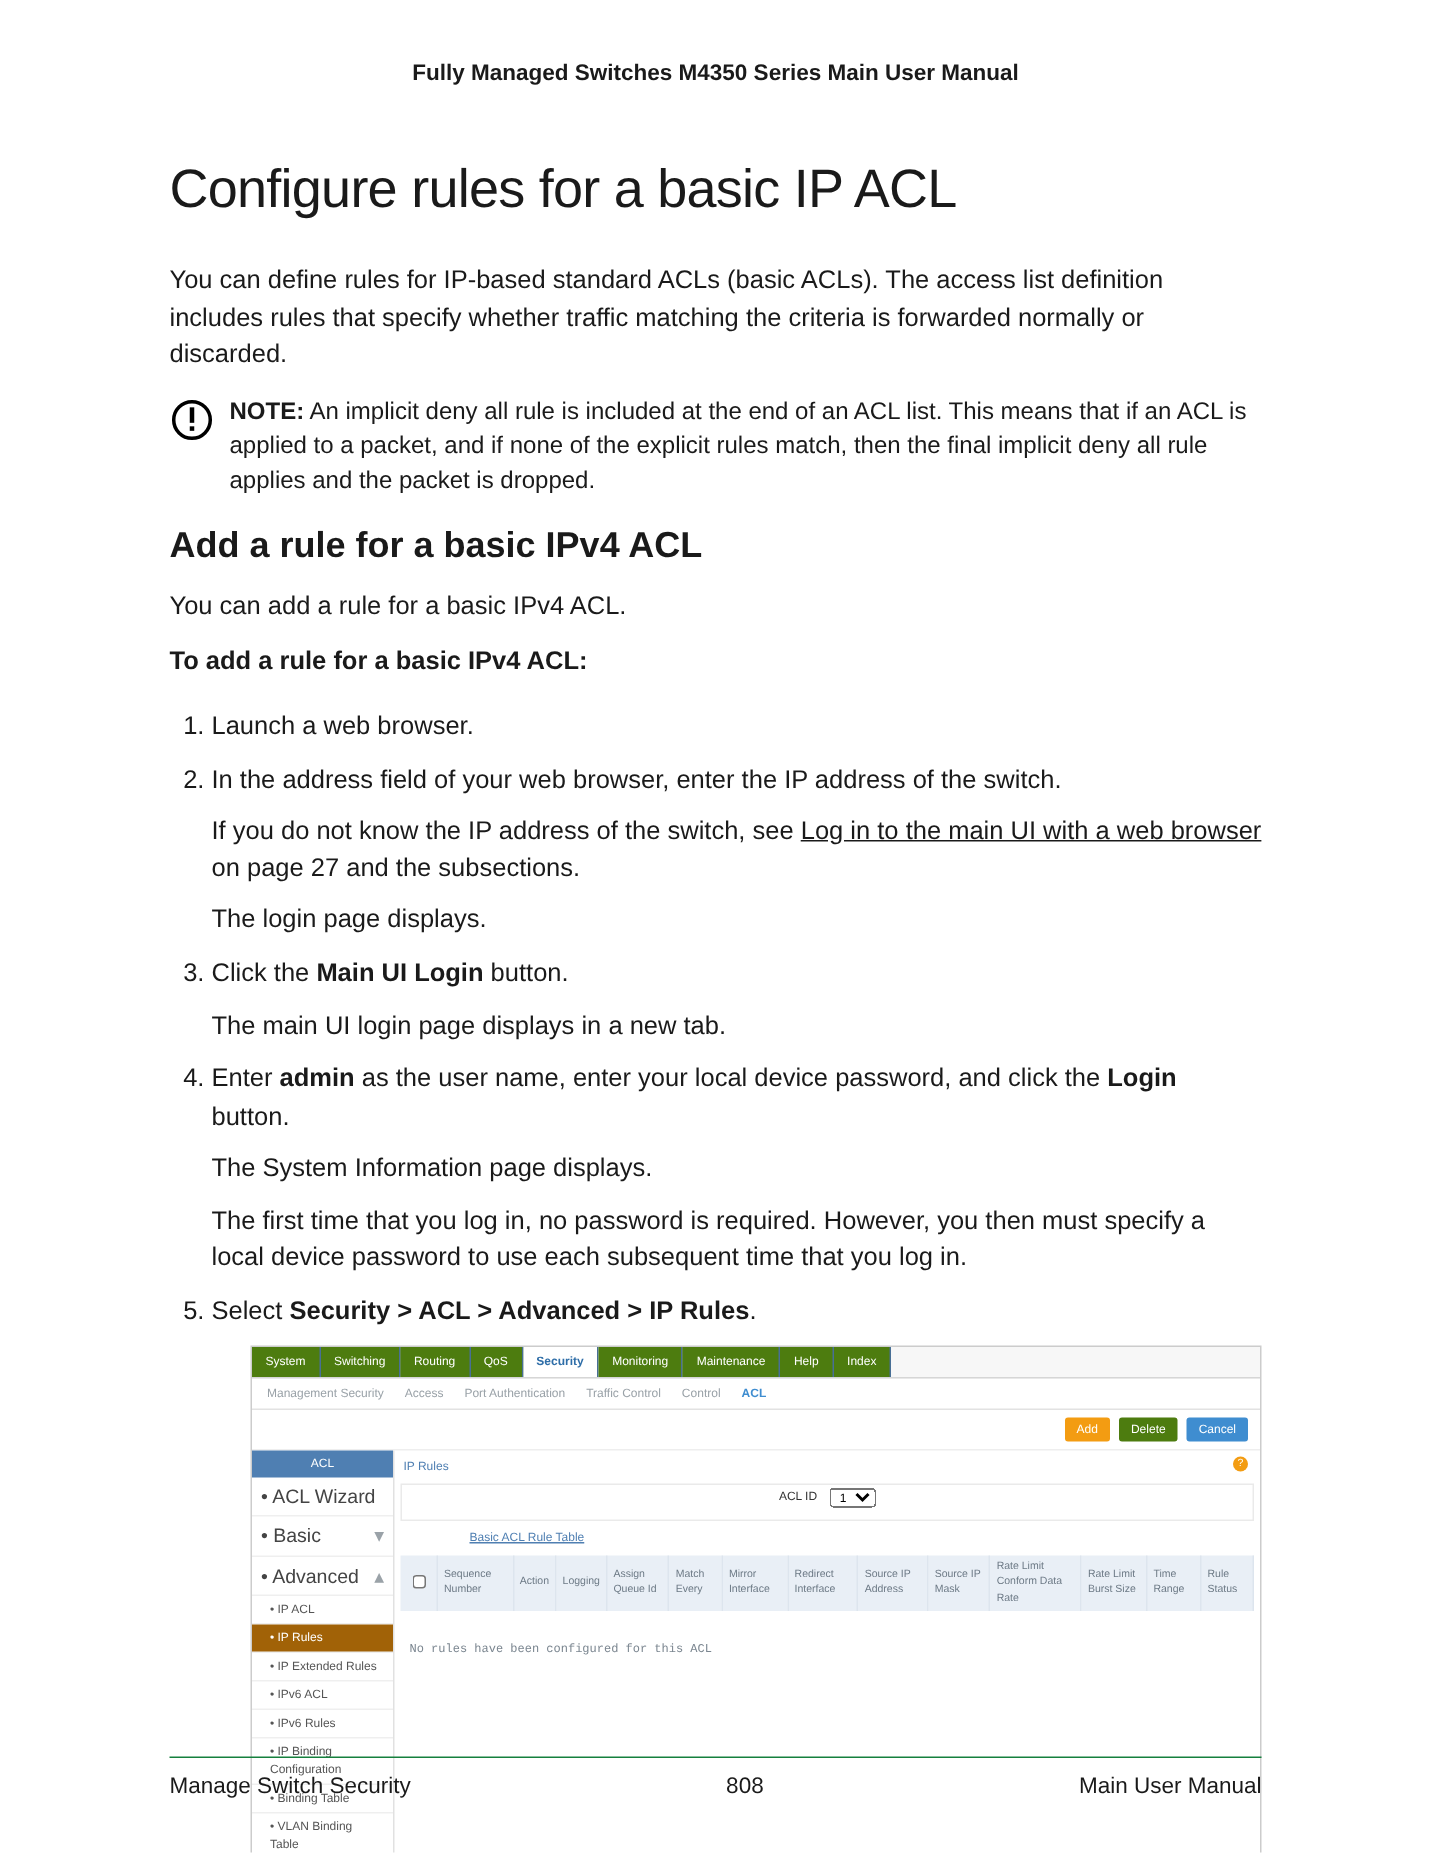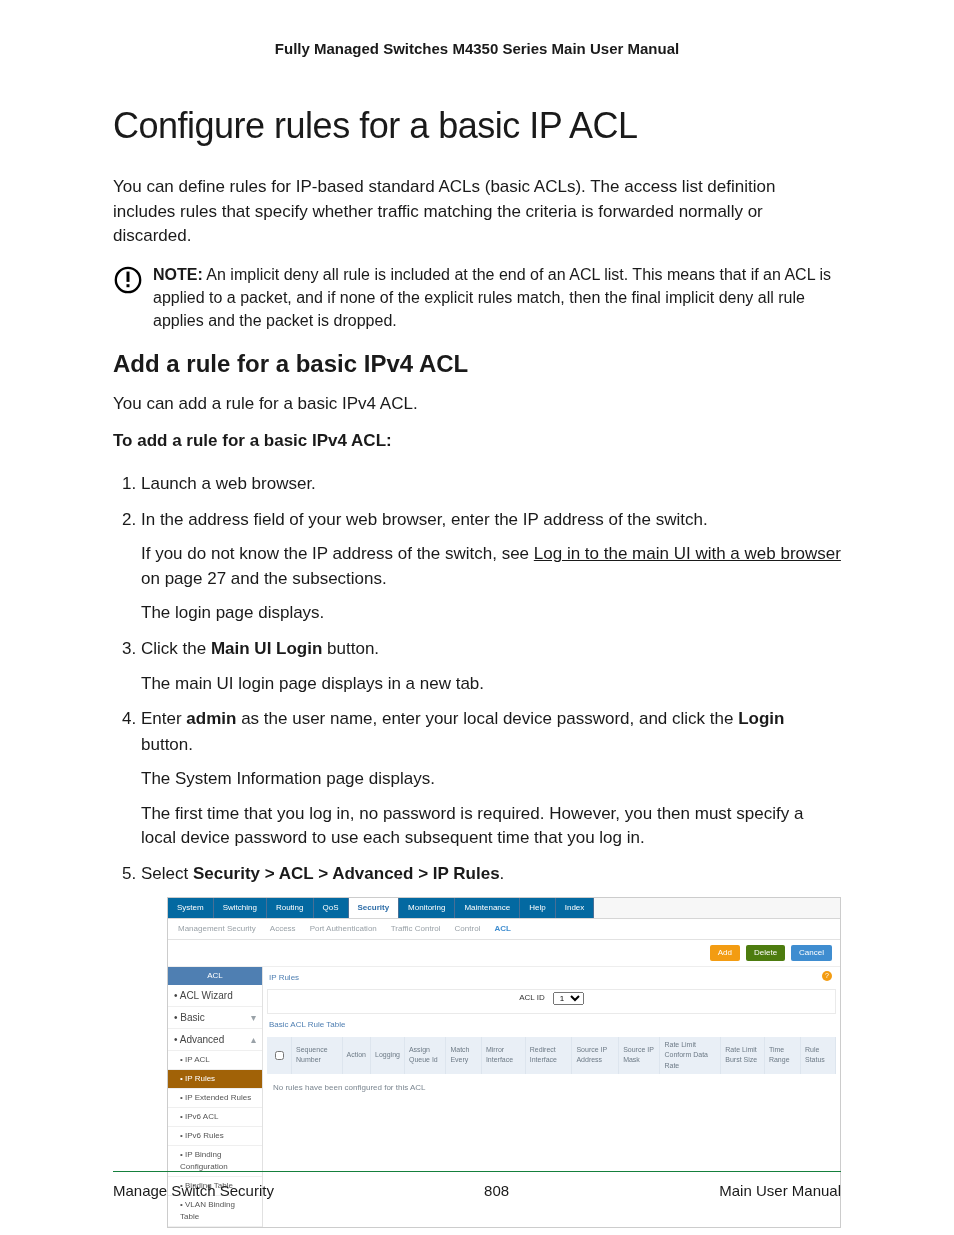--- a/index.html
+++ b/index.html
@@ -16,47 +16,47 @@
   .task{font-weight:700;font-size:17px;margin:4px 0 20px 0;}
   ol{padding-left:28px;margin:0;}
   ol>li{font-size:17px;line-height:1.5;margin-bottom:10px;}
   ol>li p{margin:10px 0 0 0;}
   .u{text-decoration:underline;}
   b{font-weight:700;}
 
   
   .shot{margin:10px 0 0 26px;border:1px solid #ccc;font-family:Arial,sans-serif;font-size:8px;color:#333;}
   .tabs{display:flex;background:#f7f7f7;border-bottom:1px solid #d6d6d6;}
-  .tab{padding:4px 9px;background:#0369a1;color:#fff;border-right:1px solid #486f96;}
+  .tab{padding:4px 9px;background:#4d7c0f;color:#fff;border-right:1px solid #486f96;}
   .tab.sel{background:#fff;color:#2f6ea8;font-weight:700;}
   .subtabs{display:flex;gap:14px;padding:4px 10px;border-bottom:1px solid #e2e2e2;color:#9aa2a8;}
   .subtabs .sel{color:#3f8dd0;font-weight:700;}
   .btnrow{display:flex;justify-content:flex-end;gap:6px;padding:5px 8px;border-bottom:1px solid #eee;}
   .btn{padding:2px 8px;border-radius:2px;color:#fff;font-size:8px;}
   .btn.add{background:#f39c12;}
   .btn.del{background:#4d7c0f;}
   .btn.can{background:#3f8dd0;}
   .content{display:flex;}
   .side{width:94px;border-right:1px solid #e1e1e1;}
   .side-hd{background:#4f7fb2;color:#fff;text-align:center;padding:3px 0;font-size:8px;}
-  .side-item{padding:3px 6px;border-bottom:1px solid #efefef;font-size:10px;color:#444;display:flex;justify-content:space-between;}
+  .side-item{padding:3px 6px;border-bottom:1px solid #efefef;font-size:13px;color:#444;display:flex;justify-content:space-between;}
   .side-item.sel{background:#3f8dd0;color:#fff;}
   .side-item.sub{padding-left:12px;font-size:8px;color:#555;}
   .side-item.sub.sel{background:#a16207;color:#fff;}
   .chev{color:#9aa2a8;}
   .main{flex:1;padding:0 4px 8px 4px;}
   .section-title{font-size:8px;color:#4f7fb2;padding:5px 2px;position:relative;}
   .section-title .help{position:absolute;right:4px;top:4px;width:10px;height:10px;border-radius:50%;background:#f39c12;color:#fff;font-size:7px;line-height:10px;text-align:center;}
   .aclid{display:flex;align-items:center;gap:8px;padding:2px 8px 8px 8px;border:1px solid #eaeaea;justify-content:center;}
   .aclid select{font-size:8px;padding:0 2px;}
   .tbl{width:100%;border-collapse:collapse;font-size:7px;color:#6d7a86;margin-top:4px;}
   .tbl th{background:#e9eff6;font-weight:400;padding:3px 4px;text-align:left;border-right:1px solid #dde5ee;}
   .tbl .chk{width:14px;text-align:center;background:#e9eff6;}
-  .tbl-title{font-size:8px;color:#4f7fb2;padding:5px 2px 2px 2px;}
-  .empty{font-size:8px;color:#7b8690;padding:8px 6px;}
+  .tbl-title{font-size:8px;color:#4f7fb2;text-decoration:underline;padding:5px 2px 2px 2px;margin-left:44px;}
+  .empty{font-size:8px;color:#7b8690;padding:20px 6px;font-family:Liberation Mono, monospace;}
 
   .footer{position:absolute;left:113px;right:113px;bottom:36px;border-top:1px solid #15803d;padding-top:10px;display:flex;justify-content:space-between;font-size:15px;}
 </style>
 </head>
 <body>
 
 <div class="page">
   <div class="doc-title">Fully Managed Switches M4350 Series Main User Manual</div>
 
   <h1>Configure rules for a basic IP ACL</h1>

